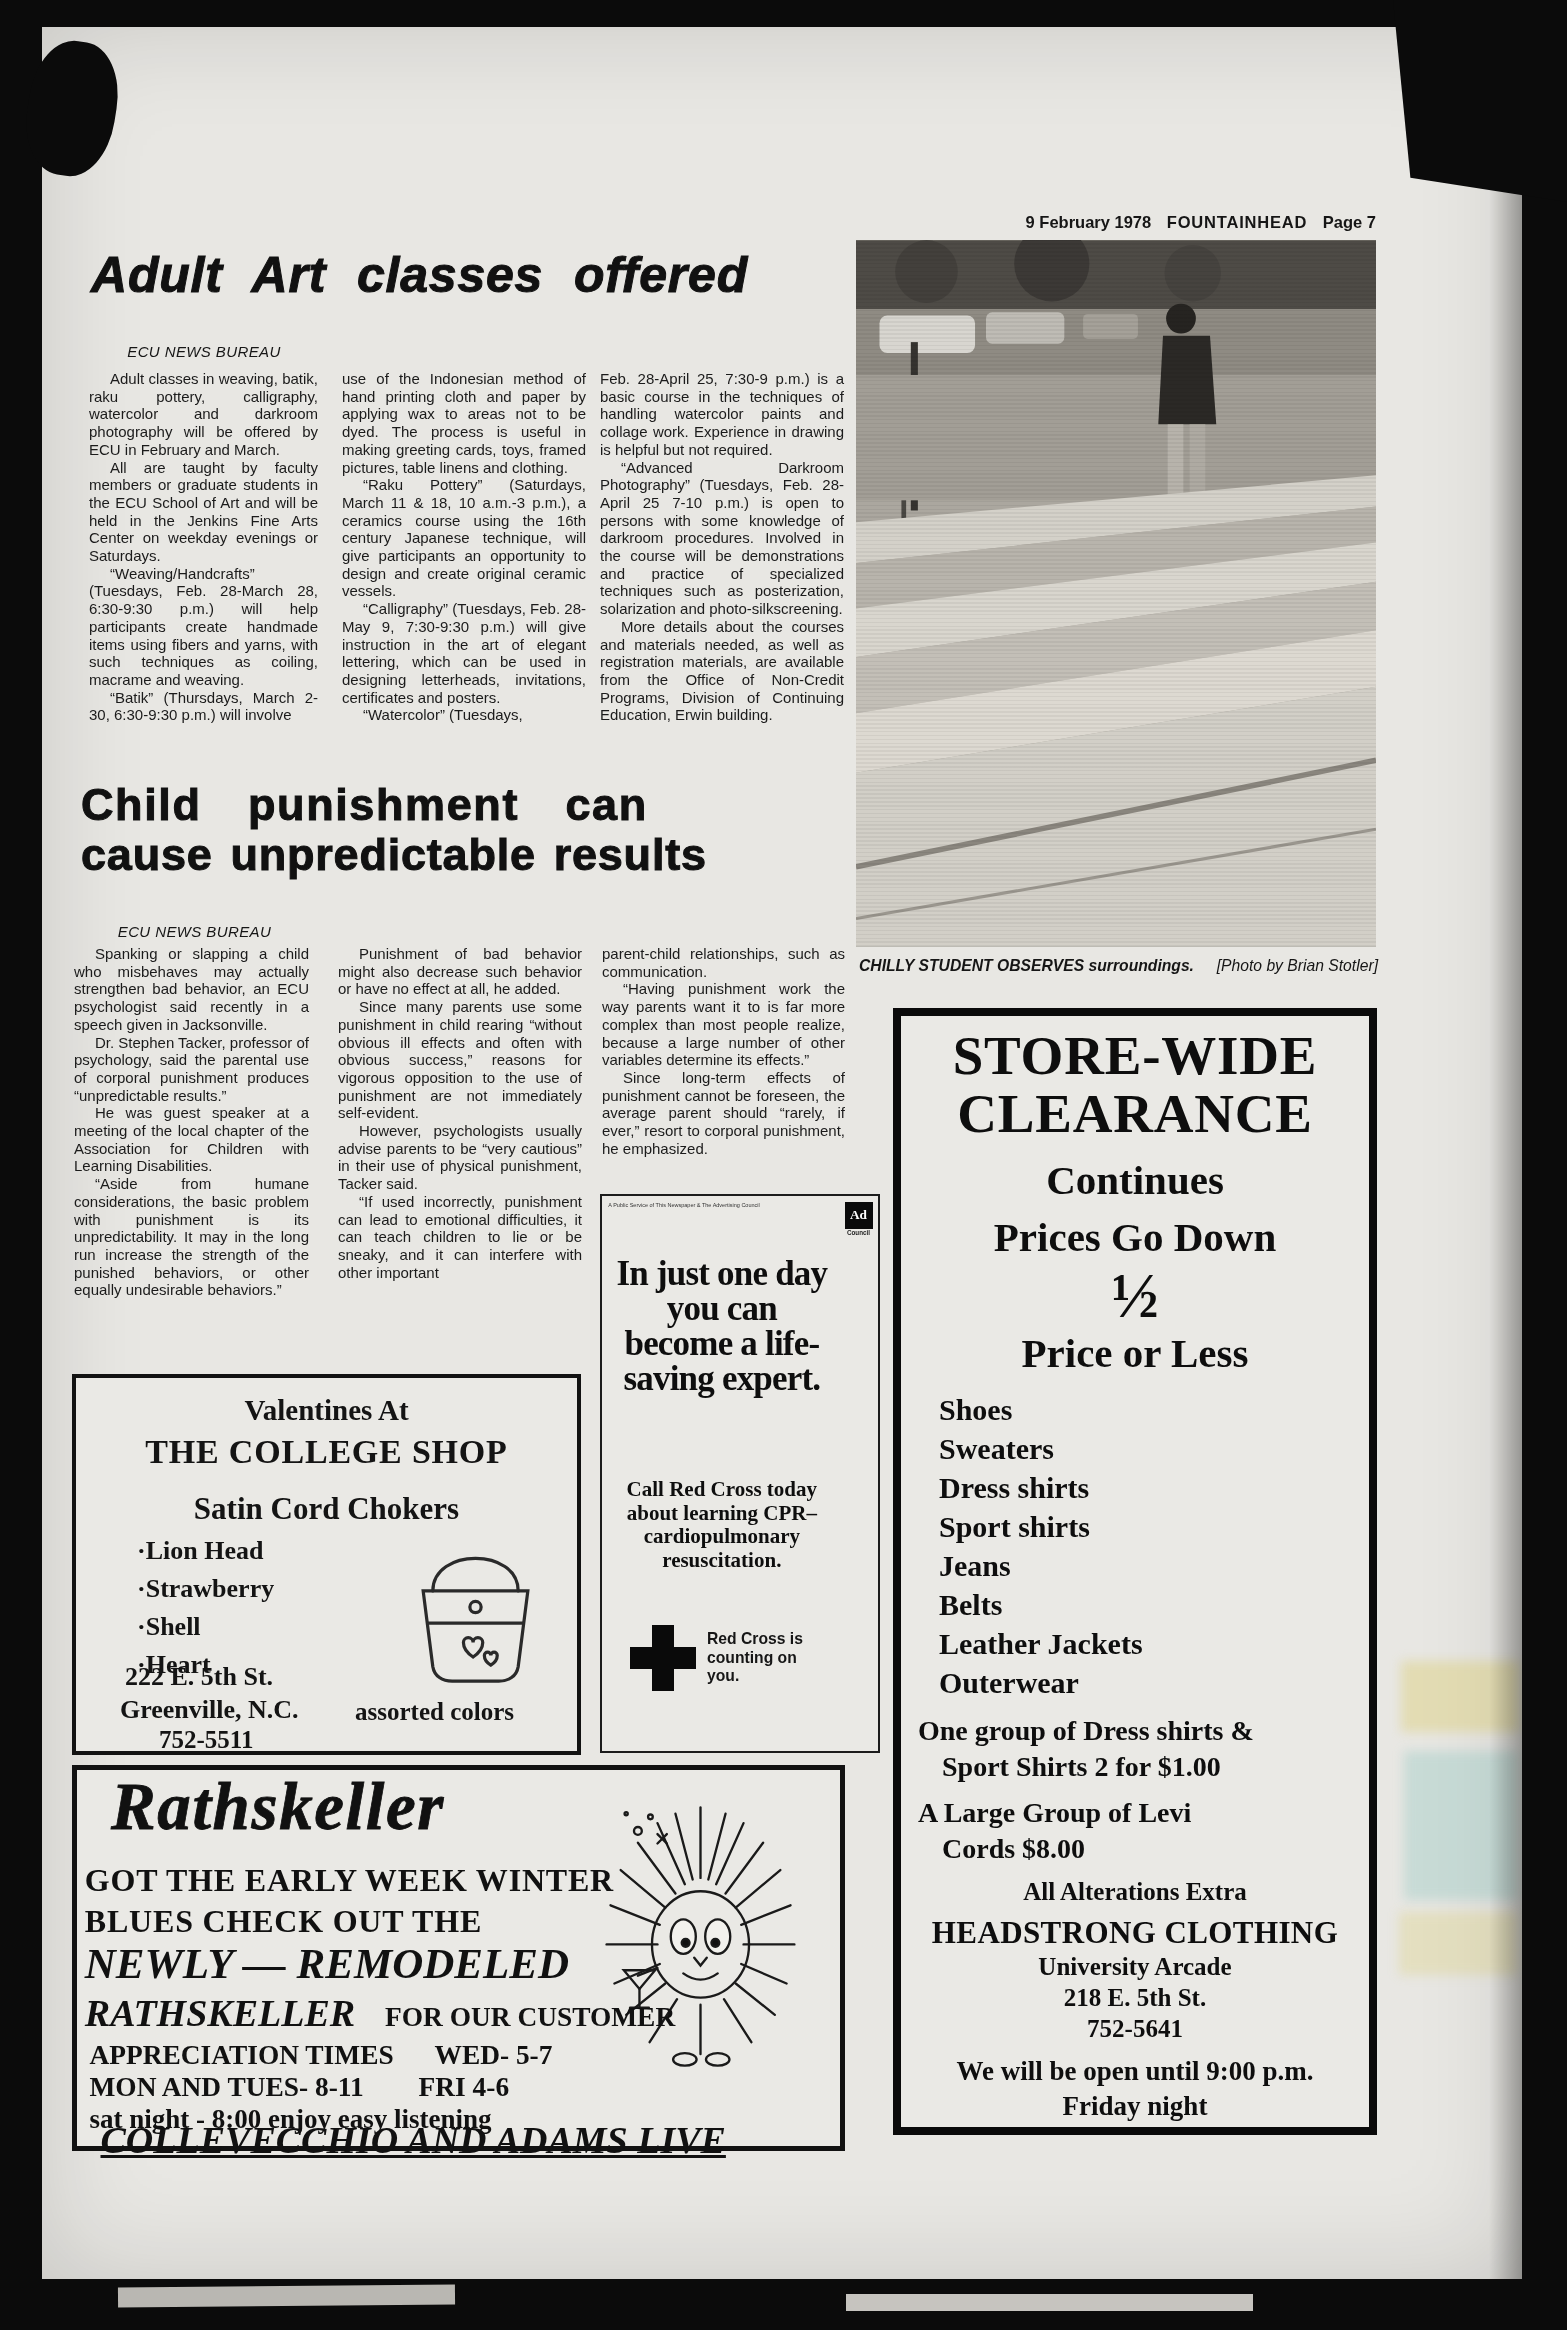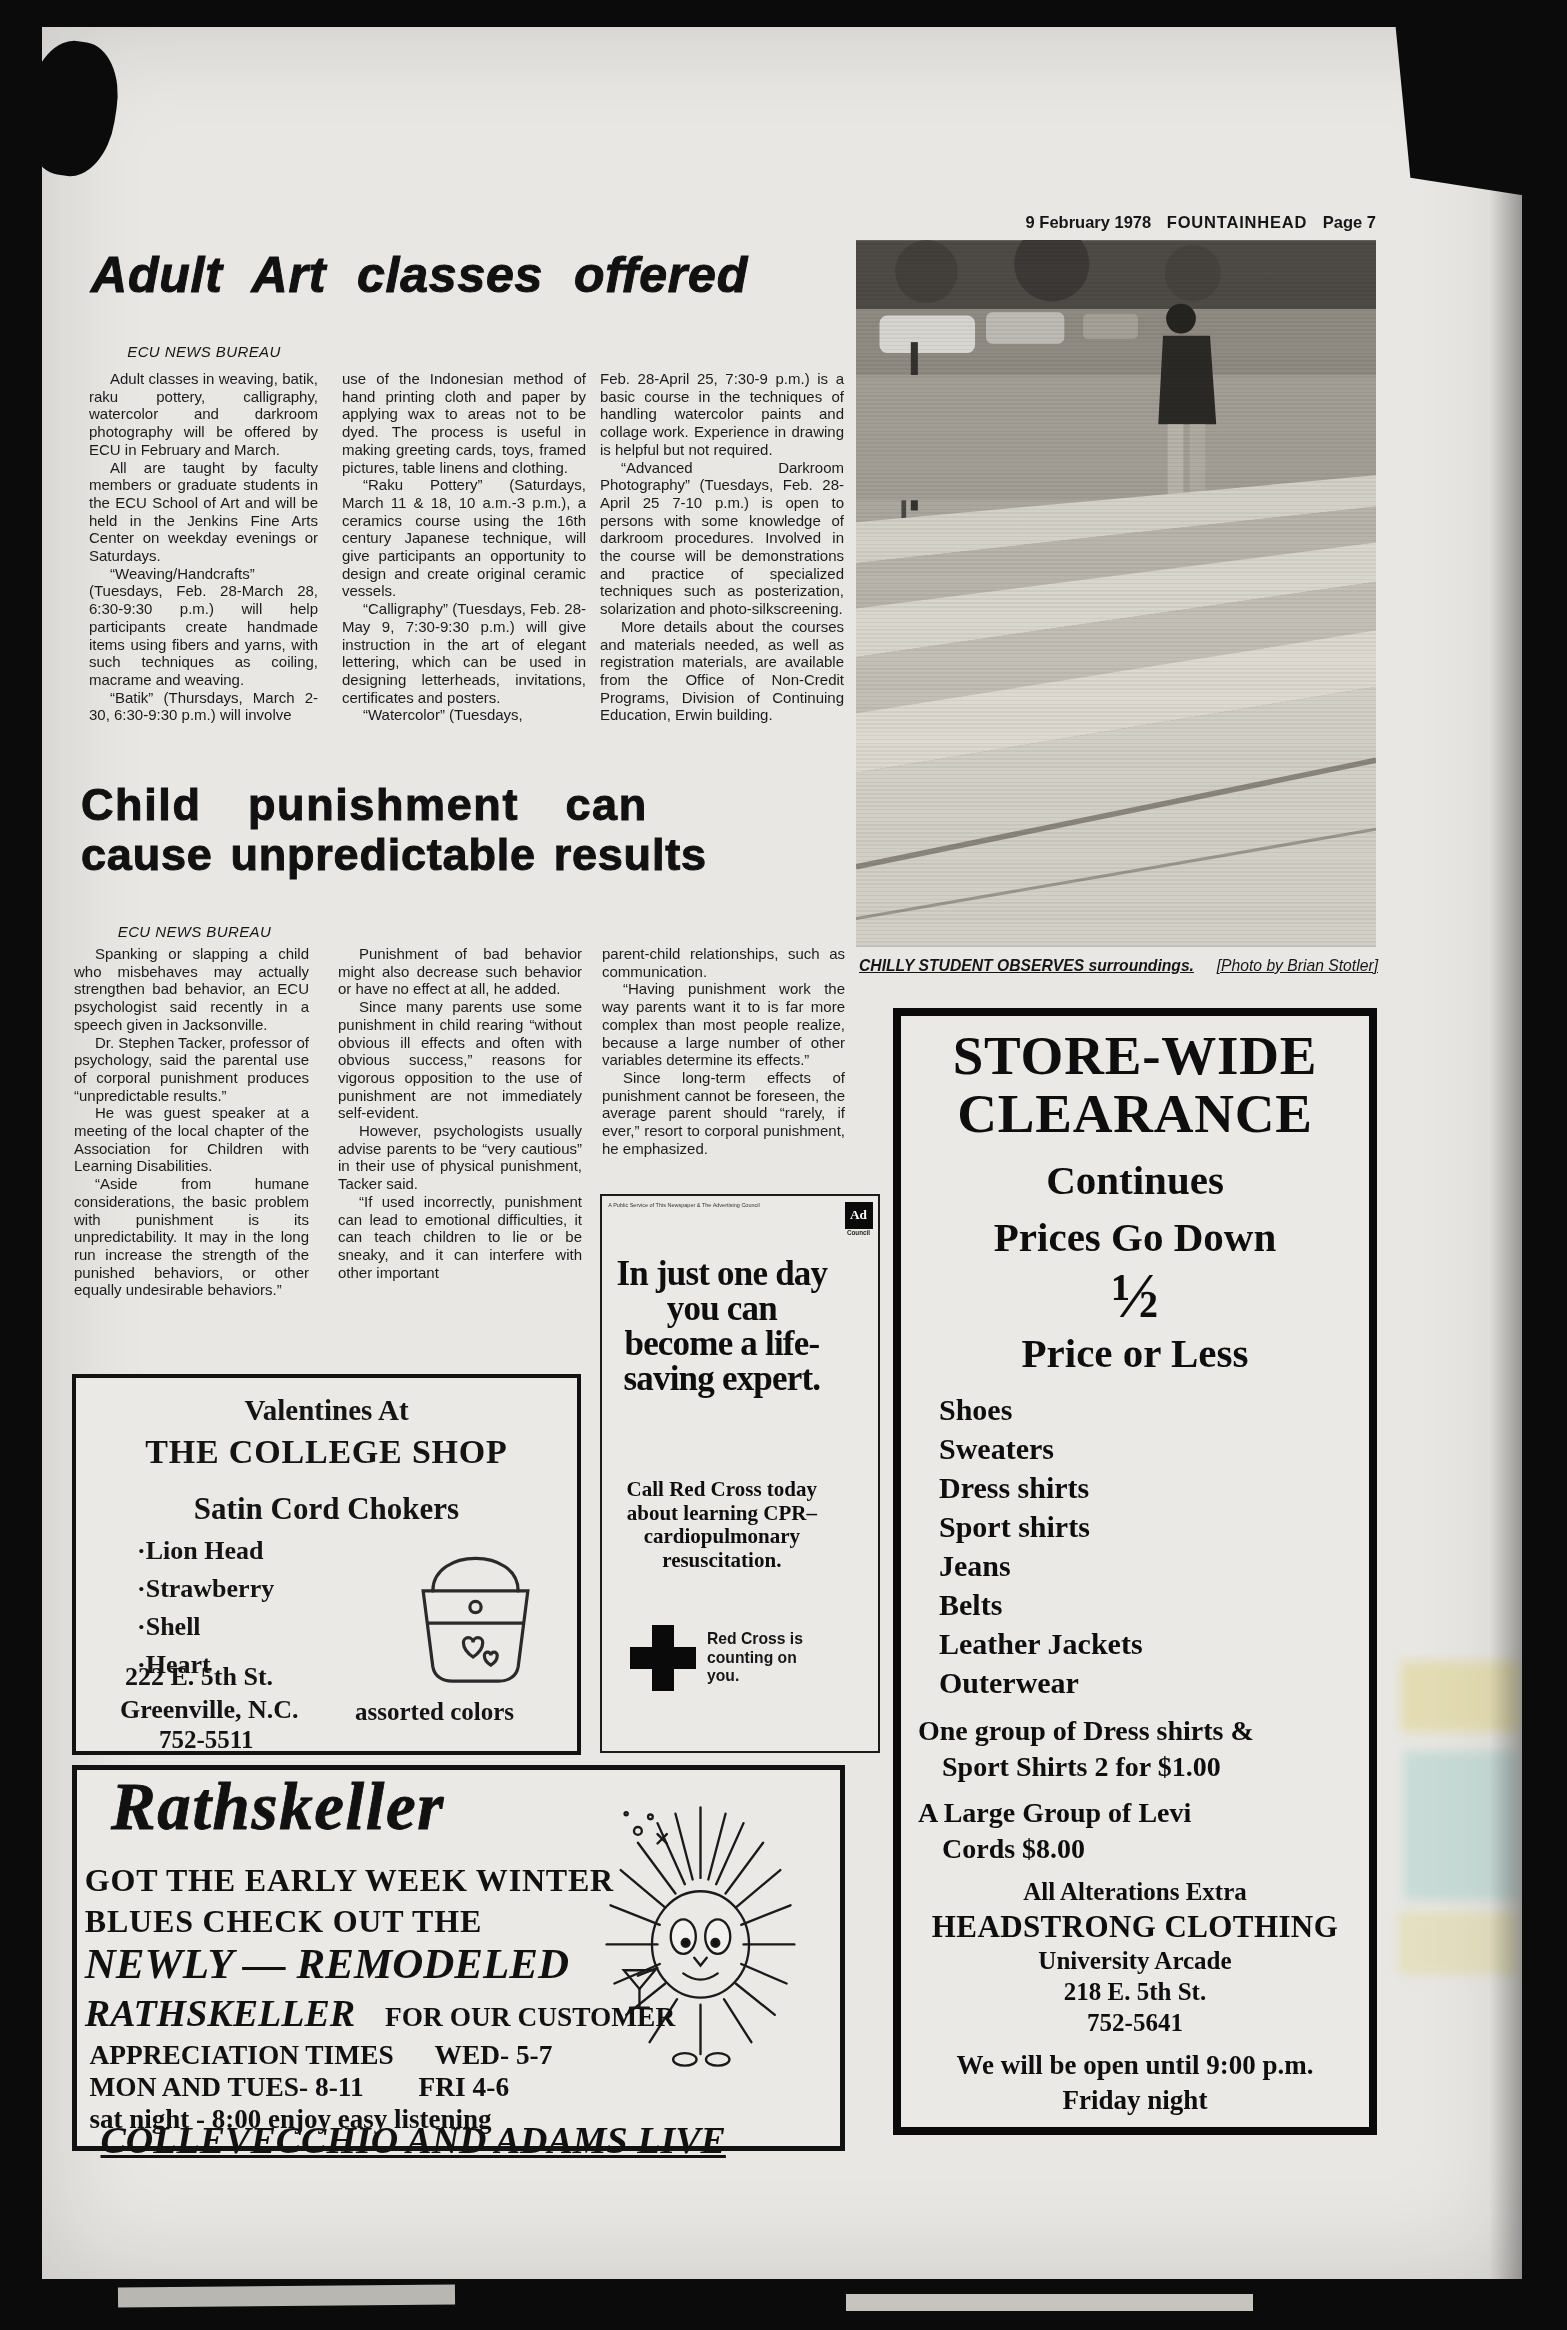--- a/index.html
+++ b/index.html
@@ -30,21 +30,21 @@
   .a1c2{left:342px;top:370px;width:244px;}
   .a1c3{left:600px;top:370px;width:244px;}
   .a2c1{left:74px;top:945px;width:235px;}
   .a2c2{left:338px;top:945px;width:244px;}
   .a2c3{left:602px;top:945px;width:243px;}
   
   .photo{left:856px;top:240px;width:520px;height:707px;margin:0;background:#a8a49c;overflow:hidden;}
   .photo::after{content:"";position:absolute;inset:0;
      background:repeating-linear-gradient(0deg,rgba(0,0,0,.05) 0 1.6px,transparent 1.6px 3.9px);}
   .photo-caption{left:859px;top:957px;width:519px;display:flex;justify-content:space-between;
-     font-size:15.7px;font-style:italic;text-decoration:underline;}
+     font-size:15.7px;font-style:italic;}
   .cap-bold{font-weight:700;}
   
   .cs-ad{left:72px;top:1374px;width:509px;height:381px;border:4.7px solid #121212;background:#eae9e5;box-sizing:border-box;}
   .cs-ad div{position:absolute;font-family:"Liberation Serif",serif;font-weight:700;color:#141414;}
   .cs-l1{top:15.7px;left:0;width:100%;text-align:center;font-size:29px;}
   .cs-l2{top:55px;left:0;width:100%;text-align:center;font-size:34px;letter-spacing:0.8px;}
   .cs-l3{top:113px;left:0;width:100%;text-align:center;font-size:31px;}
   .cs-bullets{top:154px;left:61px;font-size:26px;line-height:38px;}
   .cs-bullets div{position:static;}
   .cs-addr1{top:284px;left:49px;font-size:26px;}
@@ -91,21 +91,21 @@
   .cl-continues{font-weight:700;font-size:41px;margin-top:12.5px;}
   .cl-prices{font-weight:700;font-size:41px;margin-top:9.4px;}
   .cl-frac{font-weight:700;font-size:63px;line-height:1;margin-top:3.1px;}
   .cl-priceless{font-weight:700;font-size:41px;margin-top:1.6px;}
   .cl-items{margin:12.5px 0 0 38px;text-align:left;}
   .cl-items div{font-weight:700;font-size:30px;line-height:1.3;}
   .cl-g{margin-top:11px;text-align:left;font-weight:700;font-size:28px;line-height:1.28;}
   .cl-g .g1{margin-left:17px;}
   .cl-g .g2{margin-left:41px;}
   .cl-alter{font-weight:700;font-size:25px;margin-top:11px;}
-  .cl-store{font-weight:700;font-size:31px;margin-top:3px;letter-spacing:0.4px;}
+  .cl-store{font-weight:700;font-size:31px;margin-top:9px;letter-spacing:0.4px;}
   .cl-addr{font-weight:700;font-size:25px;line-height:1.25;}
   .cl-hours{font-weight:700;font-size:27px;line-height:1.3;margin-top:9.4px;}
   
   .edge{background:#0b0b0b;z-index:6;}
   .edge-top{left:0;top:0;width:1567px;height:27px;}
   .edge-left{left:0;top:0;width:42px;height:2330px;}
   .edge-right{left:1522px;top:0;width:45px;height:2330px;}
   .edge-bottom{left:0;top:2279px;width:1567px;height:52px;}
   .corner-tr{left:1393px;top:0;width:174px;height:202px;background:#0b0b0b;z-index:6;
       clip-path:polygon(0 0,100% 0,100% 100%,10% 88%);}

